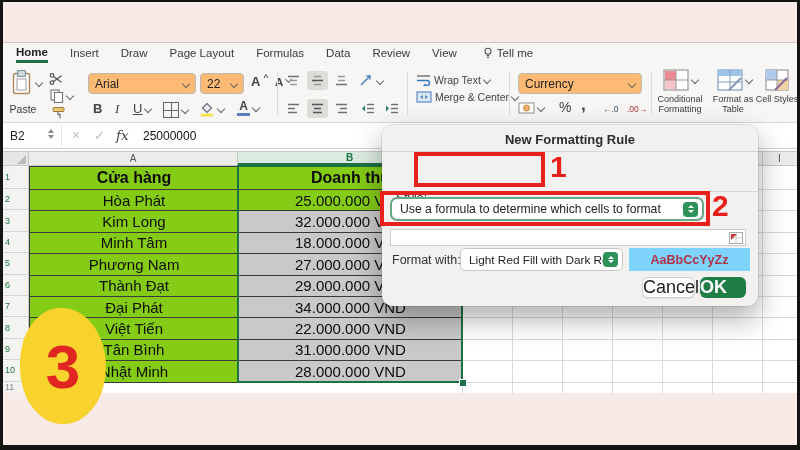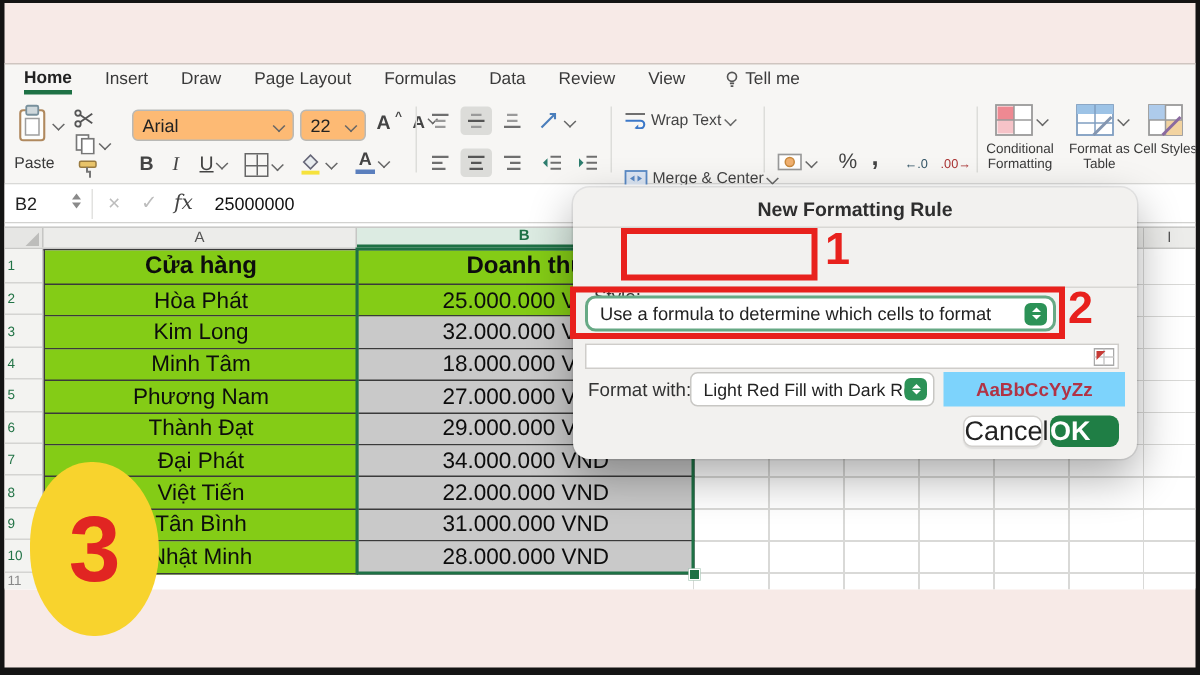--- a/index.html
+++ b/index.html
@@ -271,32 +271,36 @@
 
       <div class="icobtn" style="left:413px;top:11px;">
         <svg width="15" height="12" viewBox="0 0 15 12">
             <line x1="1" y1="2" x2="14" y2="2" stroke="#6f6f6f" stroke-width="1.4"></line>
             <path d="M1 6.5 H11 a2.5 2.5 0 0 1 0 5 H8" fill="none" stroke="#3c78c8" stroke-width="1.4"></path>
             <path d="M9.5 9 L7 11.5 L9.5 12.5 Z" fill="#3c78c8"></path>
           </svg>
         <span>Wrap Text</span>
         <span class="chv"></span>
       </div>
-      <div class="icobtn" style="left:413px;top:50px;">
+      <div class="icobtn" style="left:413px;top:28px;">
         <svg width="16" height="12" viewBox="0 0 16 12">
             <rect x="1" y="1" width="14" height="10" fill="#dce6f4" stroke="#5a8ac6" stroke-width="1.2"></rect>
             <path d="M4 6 L7 4 V8 Z" fill="#5a8ac6"></path>
             <path d="M12 6 L9 4 V8 Z" fill="#5a8ac6"></path>
           </svg>
         <span>Merge &amp; Center</span>
         <span class="chv"></span>
       </div>
 
       <div class="sep" style="left:506px;"></div>
 
+      <div class="rsel" style="left:515px;top:10px;width:124px;">
+        <span>Currency</span>
+          <span class="chv"></span>
+      </div>
       <div class="icobtn" style="left:515px;top:38px;">
         <svg width="17" height="14" viewBox="0 0 17 14">
             <rect x="1" y="2" width="15" height="10" fill="#fff" stroke="#999" stroke-width="1.1"></rect>
             <circle cx="8.5" cy="7" r="3" fill="#f0b070" stroke="#c98a3f" stroke-width="1"></circle>
           </svg>
         <span class="chv"></span>
       </div>
       <div class="icobtn" style="left:556px;top:36px;font-size:14px;">
           <span>%</span>
         </div>

